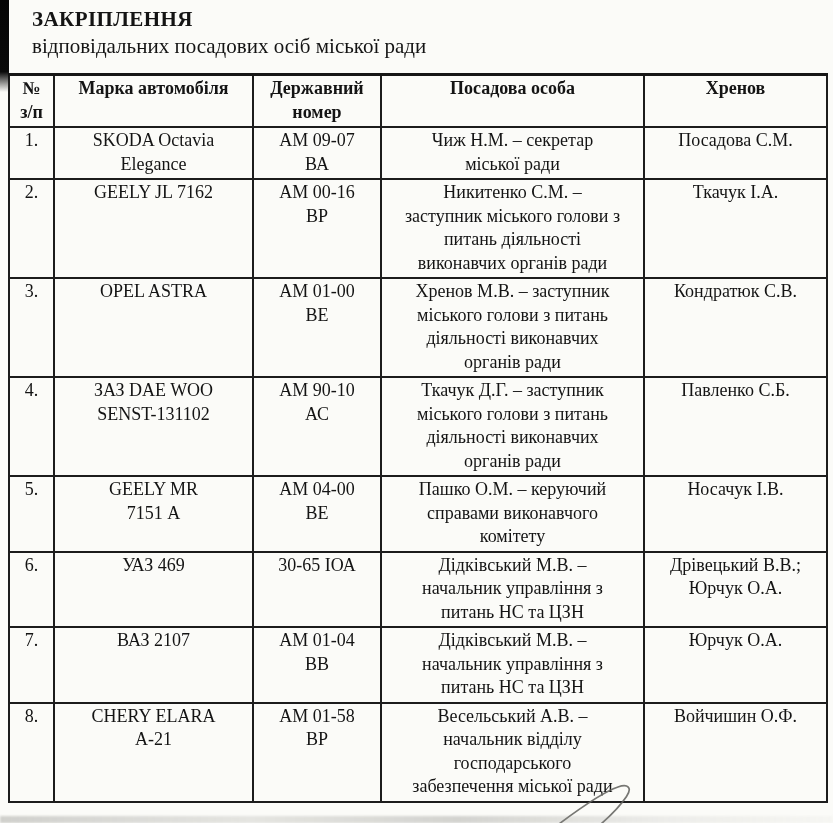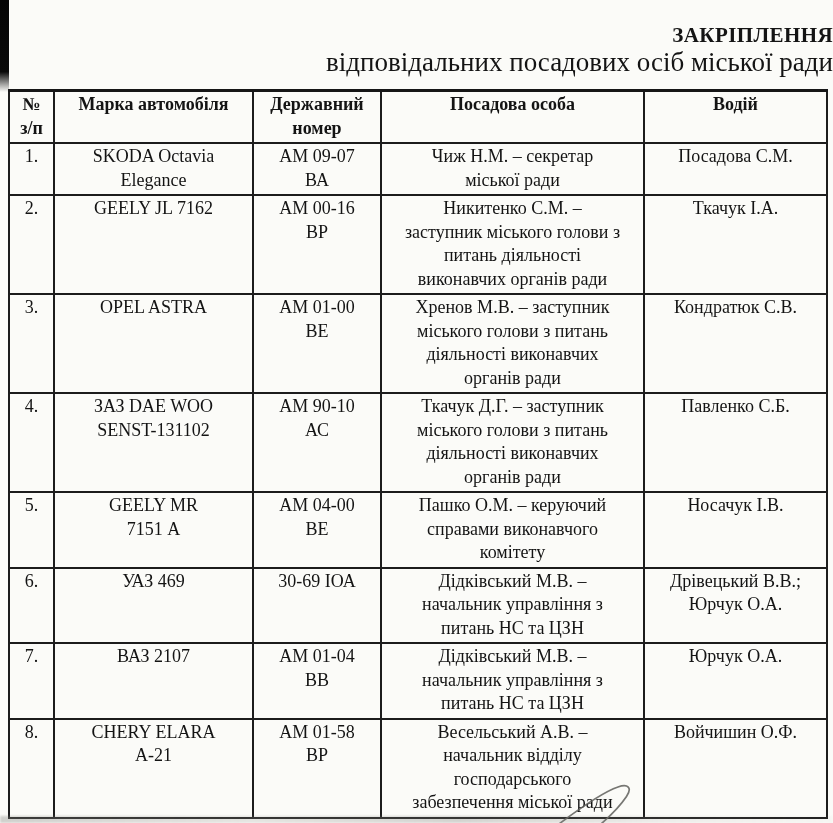--- a/index.html
+++ b/index.html
@@ -26,32 +26,32 @@
     width: 100%; height: 7px;
     background: linear-gradient(90deg,
       rgba(130,130,125,0.35) 0%,
       rgba(150,150,145,0.22) 30%,
       rgba(120,120,115,0.30) 55%,
       rgba(160,160,155,0.15) 80%,
       rgba(160,160,155,0.05) 100%);
     filter: blur(1.2px);
   }
   .doc-header {
-    padding-top: 22px;
+    padding-top: 6px;
     margin-left: 32px;
-    text-align: right;
+    text-align: left;
   }
   .doc-title {
     font-size: 21px;
     font-weight: bold;
     letter-spacing: 0.4px;
     line-height: 27px;
   }
   .doc-subtitle {
-    font-size: 27px;
+    font-size: 21px;
     line-height: 26px;
   }
   table.assign {
     border-collapse: collapse;
     table-layout: fixed;
     width: 818px;
     margin: 14px 0 0 8px;
     border: 2px solid #161616;
     border-top-width: 3px;
   }
@@ -98,21 +98,21 @@
         <col class="col-driver">
     </colgroup>
     <thead>
       <tr>
         <th>№
 з/п</th>
         <th>Марка автомобіля</th>
         <th>Державний
 номер</th>
         <th>Посадова особа</th>
-        <th>Водій</th>
+        <th>Хренов</th>
       </tr>
     </thead>
     <tbody>
       <tr>
         <td>1.</td>
         <td>SKODA Octavia
 Elegance</td>
         <td>АМ 09-07
 ВА</td>
         <td>Чиж Н.М. – секретар
@@ -160,21 +160,21 @@
         <td>АМ 04-00
 ВЕ</td>
         <td>Пашко О.М. – керуючий
 справами виконавчого
 комітету</td>
         <td>Носачук І.В.</td>
       </tr>
       <tr>
         <td>6.</td>
         <td>УАЗ 469</td>
-        <td>30-69 ІОА</td>
+        <td>30-65 ІОА</td>
         <td>Дідківський М.В. –
 начальник управління з
 питань НС та ЦЗН</td>
         <td>Дрівецький В.В.;
 Юрчук О.А.</td>
       </tr>
       <tr>
         <td>7.</td>
         <td>ВАЗ 2107</td>
         <td>АМ 01-04

